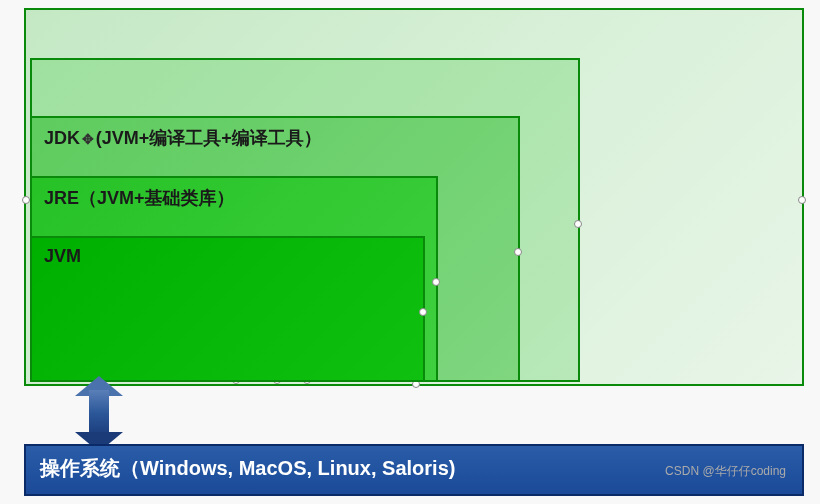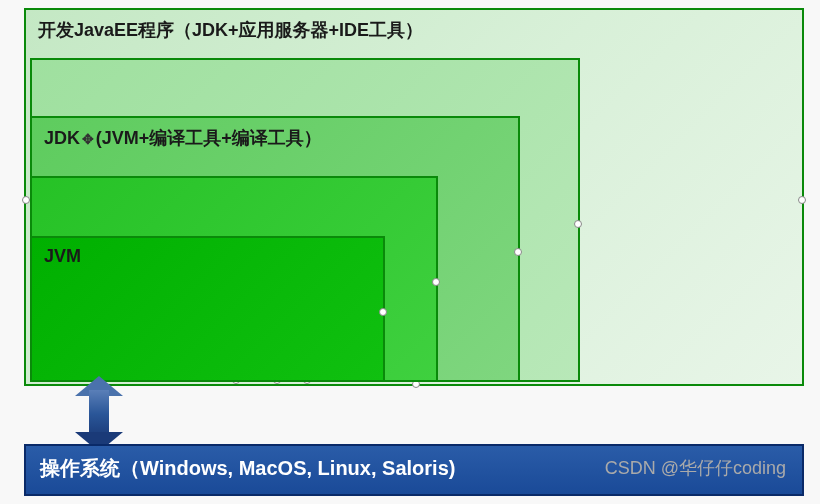--- a/index.html
+++ b/index.html
@@ -57,21 +57,21 @@
       top: 168px;
       width: 408px;
       height: 206px;
       border: 2px solid #0a8a0a;
       background: linear-gradient(135deg, #26c226 0%, #3fd03f 100%);
     }
     .box-jvm {
       position: absolute;
       left: 10px;
       top: 228px;
-      width: 355px;
+      width: 395px;
       height: 146px;
       border: 2px solid #0a8a0a;
       background: linear-gradient(135deg, #00b000 0%, #10c010 100%);
     }
     .handle {
       position: absolute;
       width: 8px;
       height: 8px;
       background: #fff;
       border: 1px solid #888;
@@ -128,50 +128,50 @@
     .cursor-icon {
       font-size: 14px;
       color: #333;
       display: inline-block;
       margin: 0 2px;
     }
     .watermark {
       position: absolute;
       right: 14px;
       bottom: 16px;
-      font-size: 18px;
+      font-size: 12px;
       color: #aaa;
     }
   </style>
 </head>
 <body>
 
 <div class="diagram-container">
 
   <div class="outer-box">
-    <div class="label">开发JavaEE程序（JDK+应用服务器+IDE工具）</div>
     <span class="handle" style="left:-4px; top:186px;"></span>
     <span class="handle" style="right:-4px; top:186px;"></span>
     <span class="handle" style="bottom:-4px; left:386px;"></span>
   </div>
 
   <div class="box-javase">
     <span class="handle" style="right:-4px; top:160px;"></span>
     <span class="handle" style="bottom:-4px; left:271px;"></span>
   </div>
 
   <div class="box-jdk">
     <div class="label">
       <span>JDK</span><span class="cursor-icon">✥</span><span>(JVM+编译工具+编译工具）</span>
     </div>
     <span class="handle" style="right:-4px; top:130px;"></span>
     <span class="handle" style="bottom:-4px; left:241px;"></span>
   </div>
 
   <div class="box-jre">
+    <div class="label">JRE（JVM+基础类库）</div>
     <span class="handle" style="right:-4px; top:100px;"></span>
     <span class="handle" style="bottom:-4px; left:200px;"></span>
   </div>
 
   <div class="box-jvm">
     <div class="label">JVM</div>
     <span class="handle" style="right:-4px; top:70px;"></span>
   </div>
 
   <div class="arrow-container">

